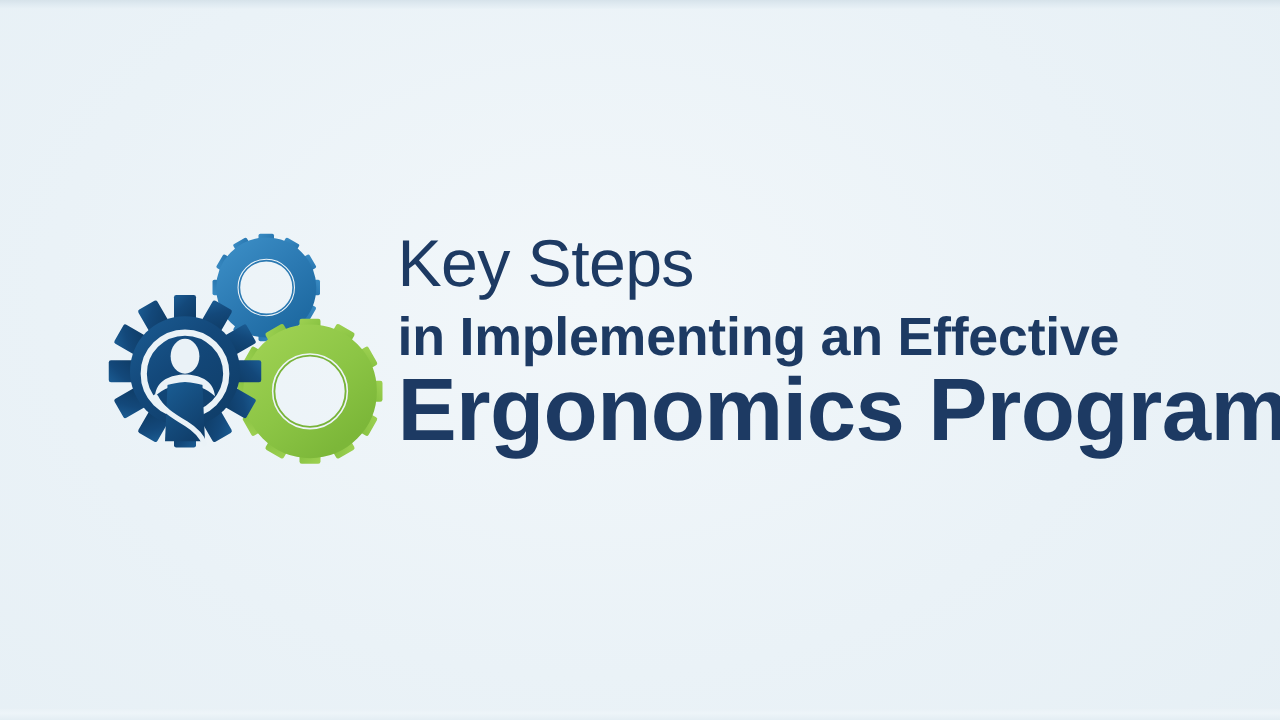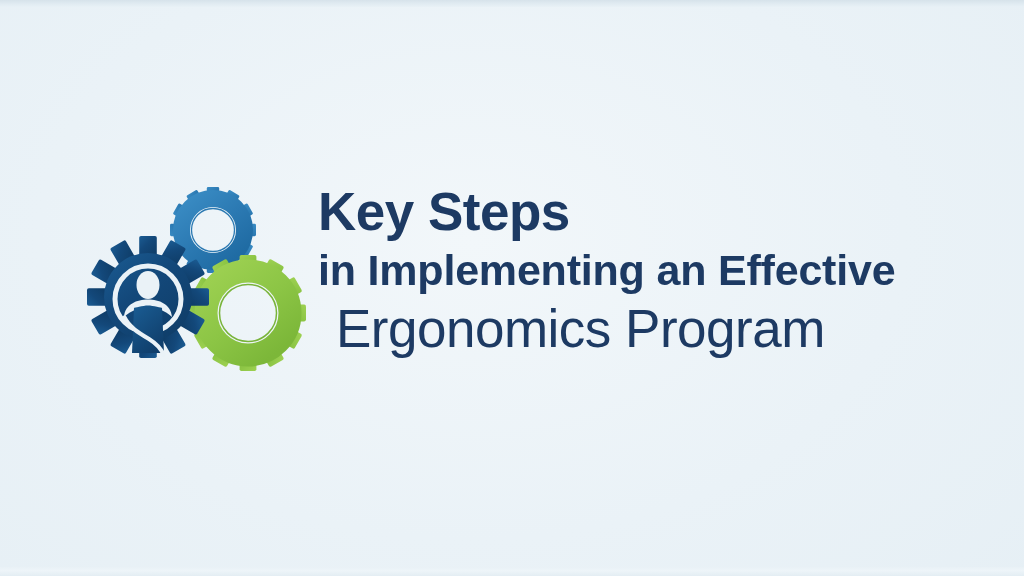--- a/index.html
+++ b/index.html
@@ -57,38 +57,37 @@
   }
 
   .line {
     color:#1d3a63;
     white-space:nowrap;
     letter-spacing:-0.2px;
   }
 
   .line-1 {
     font-size:53px;
-    font-weight:700;
+    font-weight:400;
     line-height:62px;
     letter-spacing:-0.5px;
   }
 
   .line-2 {
     font-size:43px;
     font-weight:700;
     line-height:54px;
     letter-spacing:-0.2px;
   }
 
   .line-3 {
-    font-size:53px;
-    font-weight:400;
+    font-size:71px;
+    font-weight:700;
     line-height:64px;
     letter-spacing:-0.5px;
-    margin-left:18px;
   }
 </style>
 </head>
 <body>
 
 <div class="slide">
 
   <div class="edge-band-top"></div>
 
   <div class="gear-cluster">

